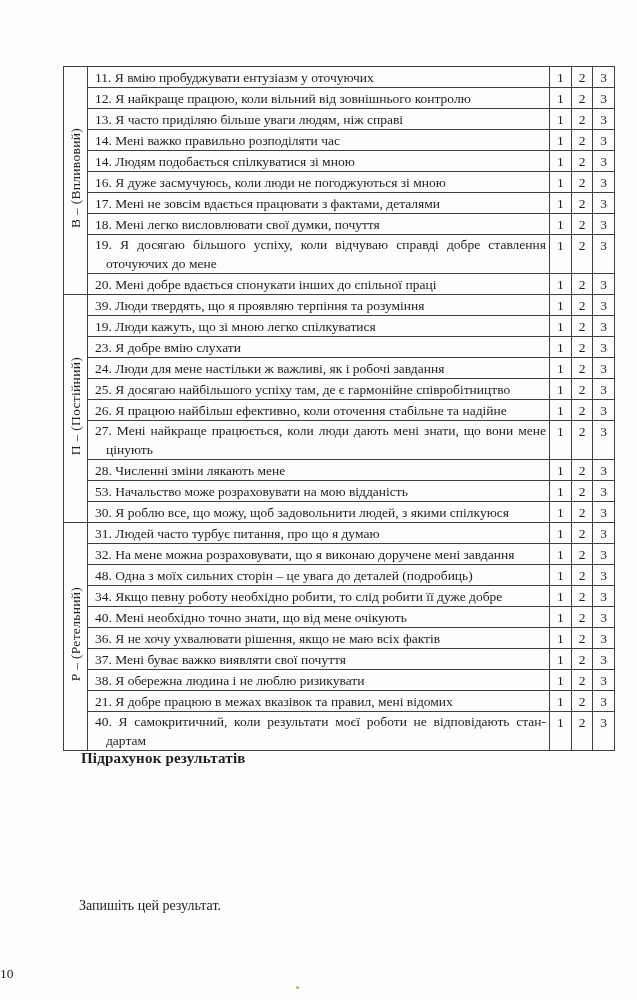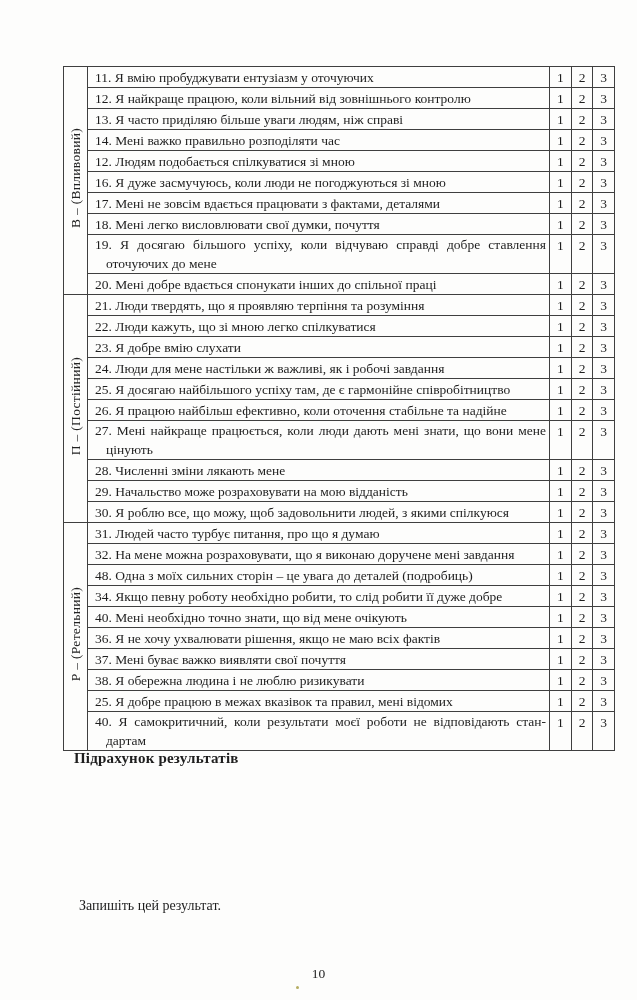--- a/index.html
+++ b/index.html
@@ -59,21 +59,21 @@
     vertical-align: top;
     font-size: 13.5px;
     line-height: 19px;
     padding: 1px 0 0 0;
     cursor: pointer;
   }
 
   
   .results-heading {
     position: absolute;
-    left: 74px;
+    left: 81px;
     top: 750px;
     font-size: 15px;
     font-weight: bold;
     letter-spacing: 0.2px;
   }
   .intro-lines {
     position: absolute;
     left: 79px;
     top: 789px;
     font-size: 14px;
@@ -84,21 +84,21 @@
     left: 79px;
     top: 895px;
     font-size: 14px;
     line-height: 21px;
   }
   .page-number {
     position: absolute;
     left: 0;
     top: 966px;
     width: 637px;
-    text-align: center;
+    text-align: left;
     font-size: 13.5px;
   }
   .artifact-dot {
     position: absolute;
     left: 296px;
     top: 986px;
     width: 3px;
     height: 3px;
     border-radius: 50%;
     background: #b5ad62;
@@ -146,21 +146,21 @@
         <tr>
           <td class="q">
             <span class="qt">14. Мені важко правильно розподіляти час</span>
           </td>
           <td class="c">1</td>
           <td class="c">2</td>
           <td class="c">3</td>
         </tr>
         <tr>
           <td class="q">
-            <span class="qt">12. Людям подобається спілкуватися зі мною</span>
+            <span class="qt">14. Людям подобається спілкуватися зі мною</span>
           </td>
           <td class="c">1</td>
           <td class="c">2</td>
           <td class="c">3</td>
         </tr>
         <tr>
           <td class="q">
             <span class="qt">16. Я дуже засмучуюсь, коли люди не погоджуються зі мною</span>
           </td>
           <td class="c">1</td>
@@ -195,29 +195,29 @@
           <td class="q">
             <span class="qt">20. Мені добре вдається спонукати інших до спільної праці</span>
           </td>
           <td class="c">1</td>
           <td class="c">2</td>
           <td class="c">3</td>
         </tr>
         <tr>
           <td class="grp" rowspan="10"><span class="vert">П – (Постійний)</span></td>
           <td class="q">
-            <span class="qt">21. Люди твердять, що я проявляю терпіння та розуміння</span>
-          </td>
-          <td class="c">1</td>
-          <td class="c">2</td>
-          <td class="c">3</td>
-        </tr>
-        <tr>
-          <td class="q">
-            <span class="qt">22. Люди кажуть, що зі мною легко спілкуватися</span>
+            <span class="qt">39. Люди твердять, що я проявляю терпіння та розуміння</span>
+          </td>
+          <td class="c">1</td>
+          <td class="c">2</td>
+          <td class="c">3</td>
+        </tr>
+        <tr>
+          <td class="q">
+            <span class="qt">19. Люди кажуть, що зі мною легко спілкуватися</span>
           </td>
           <td class="c">1</td>
           <td class="c">2</td>
           <td class="c">3</td>
         </tr>
         <tr>
           <td class="q">
             <span class="qt">23. Я добре вмію слухати</span>
           </td>
           <td class="c">1</td>
@@ -259,21 +259,21 @@
         <tr>
           <td class="q">
             <span class="qt">28. Численні зміни лякають мене</span>
           </td>
           <td class="c">1</td>
           <td class="c">2</td>
           <td class="c">3</td>
         </tr>
         <tr>
           <td class="q">
-            <span class="qt">29. Начальство може розраховувати на мою відданість</span>
+            <span class="qt">53. Начальство може розраховувати на мою відданість</span>
           </td>
           <td class="c">1</td>
           <td class="c">2</td>
           <td class="c">3</td>
         </tr>
         <tr>
           <td class="q">
             <span class="qt">30. Я роблю все, що можу, щоб задовольнити людей, з якими спілкуюся</span>
           </td>
           <td class="c">1</td>
@@ -340,21 +340,21 @@
         <tr>
           <td class="q">
             <span class="qt">38. Я обережна людина і не люблю ризикувати</span>
           </td>
           <td class="c">1</td>
           <td class="c">2</td>
           <td class="c">3</td>
         </tr>
         <tr>
           <td class="q">
-            <span class="qt">25. Я добре працюю в межах вказівок та правил, мені відомих</span>
+            <span class="qt">21. Я добре працюю в межах вказівок та правил, мені відомих</span>
           </td>
           <td class="c">1</td>
           <td class="c">2</td>
           <td class="c">3</td>
         </tr>
         <tr>
           <td class="q">
             <span class="qt">40. Я самокритичний, коли результати моєї роботи не відповідають стан-дартам</span>
           </td>
           <td class="c">1</td>

